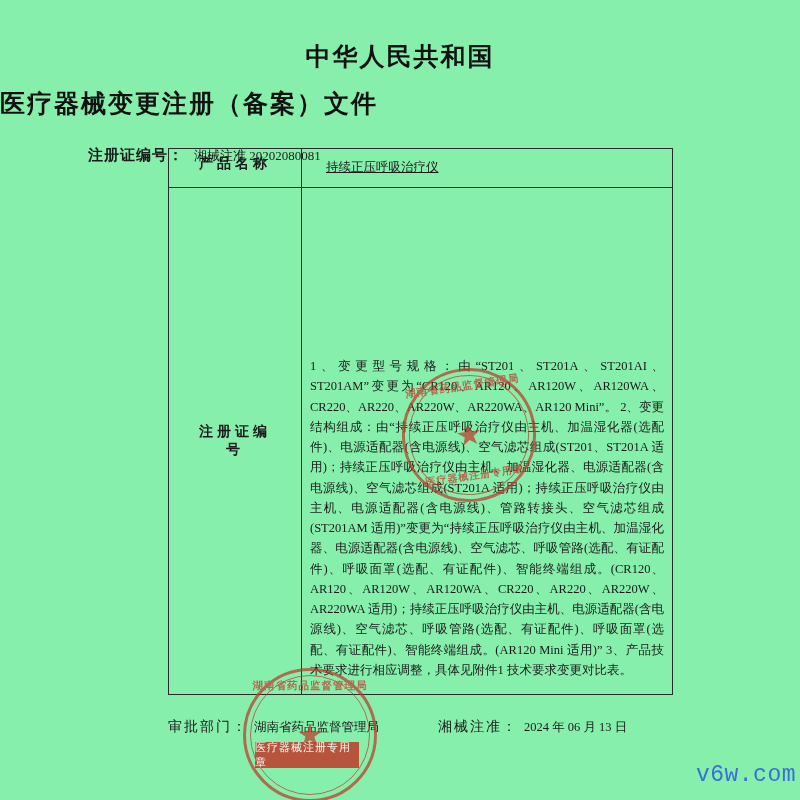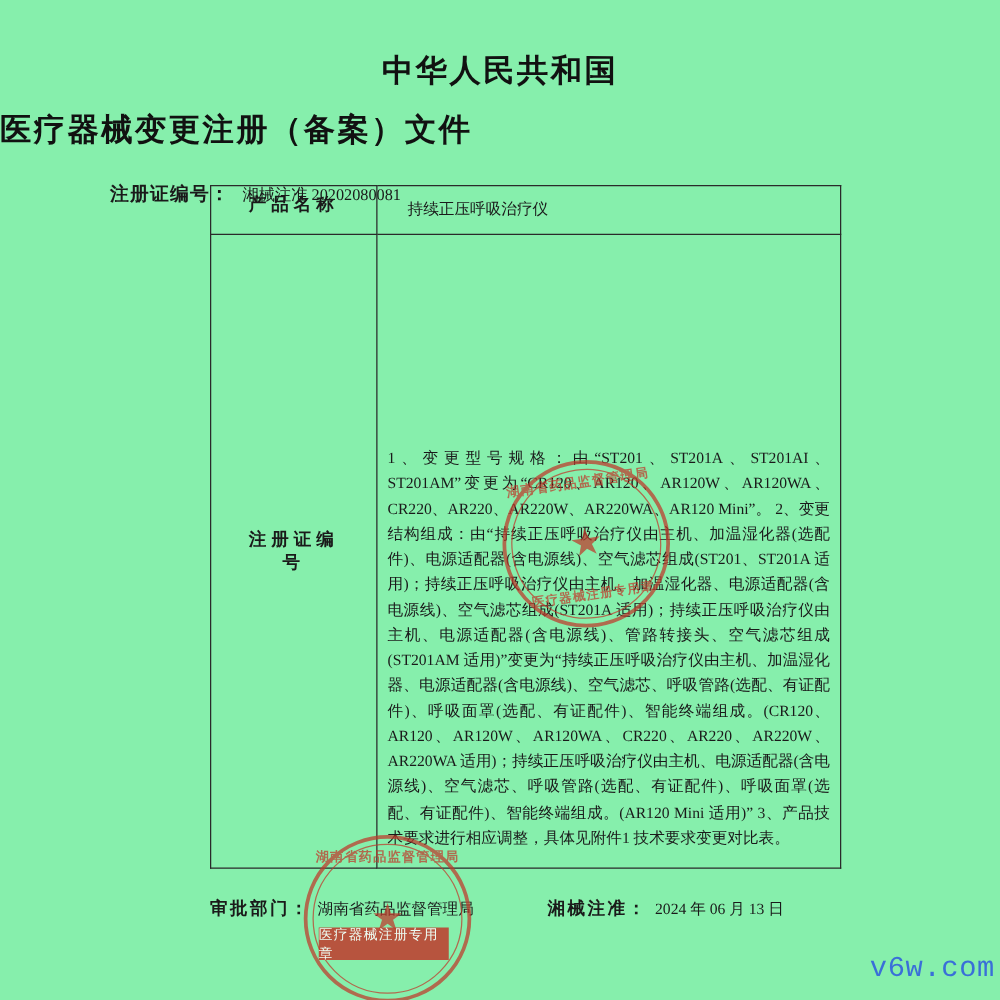--- a/index.html
+++ b/index.html
@@ -77,21 +77,21 @@
     font-size: 14px;
     letter-spacing: 4px;
     font-family: "DejaVu Serif", serif;
     vertical-align: middle;
   }
   td.val {
     font-size: 12.5px;
     line-height: 1.55;
   }
   .row-product td { height: 26px; vertical-align: middle; }
-  .row-product td.val { vertical-align: middle; }
+  .row-product td.val { vertical-align: middle; text-decoration: underline; }
   .row-change td.val {
     height: 500px;
     padding-top: 0;
     position: relative;
   }
   .change-body {
     position: absolute;
     top: 148px;
     left: 8px;
     right: 8px;
@@ -108,21 +108,21 @@
     position: absolute;
     left: 168px;
     top: 718px;
     width: 505px;
     font-size: 13.5px;
     display: flex;
   }
   .foot-left { width: 270px; display: flex; align-items: baseline; }
   .foot-right { display: flex; align-items: baseline; }
   .foot-label {
-    font-weight: bold;
+    font-weight: normal;
     letter-spacing: 2px;
     font-family: "DejaVu Serif", serif;
     font-size: 14px;
   }
   .foot-value {
     margin-left: 6px;
     font-size: 12.5px;
   }
   
   .seal {

